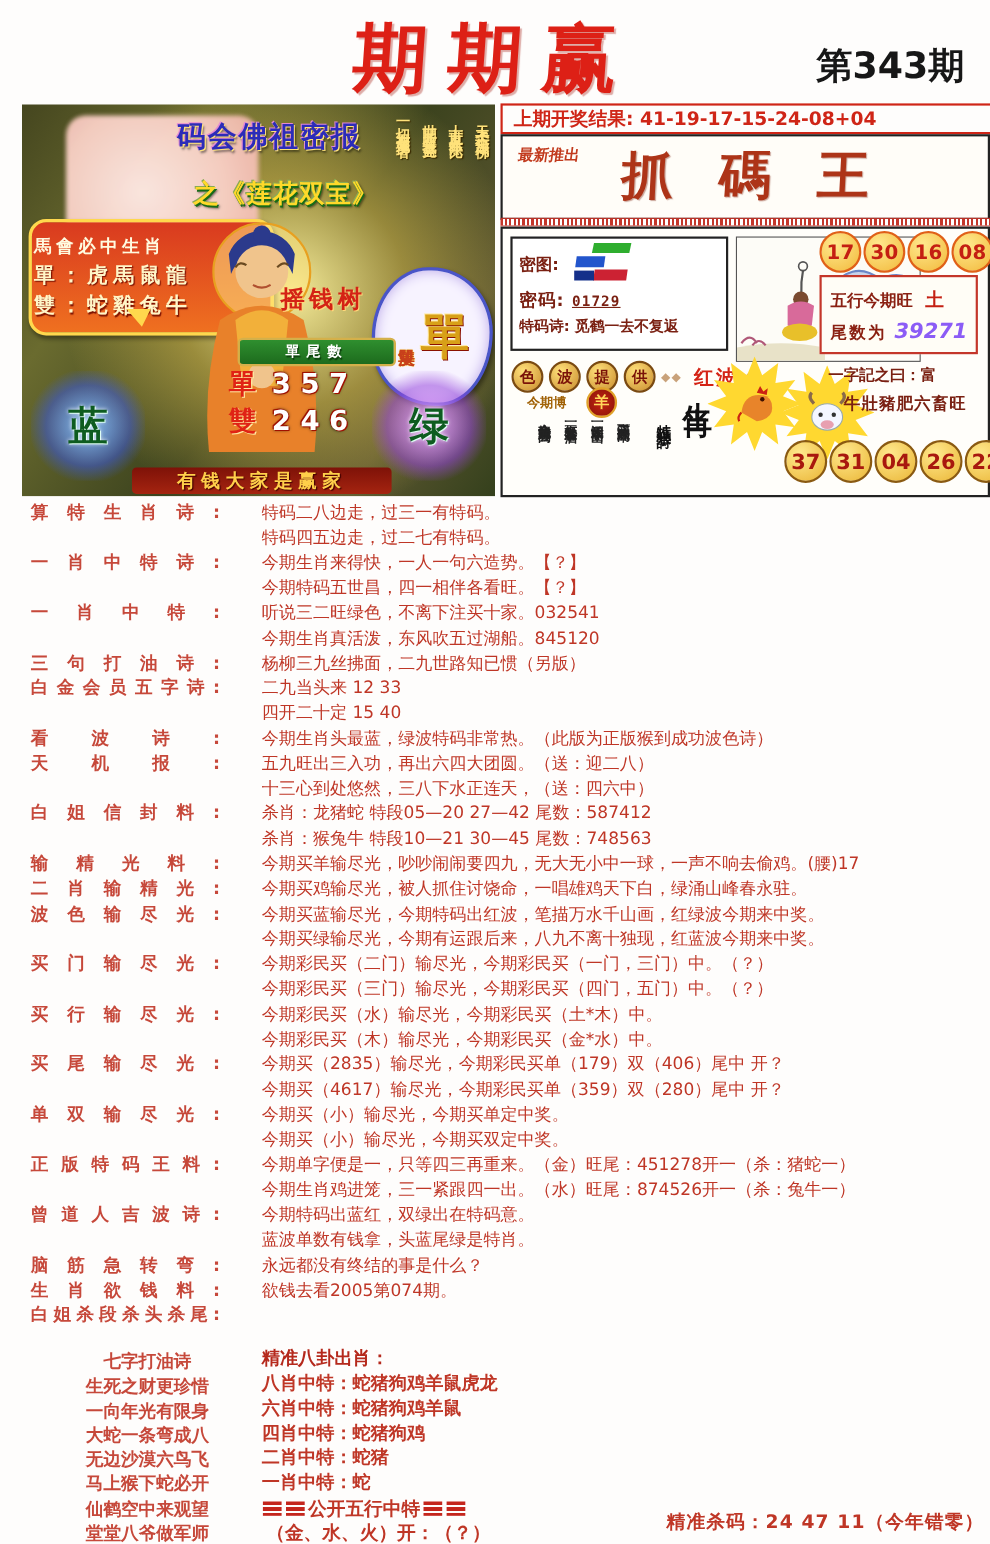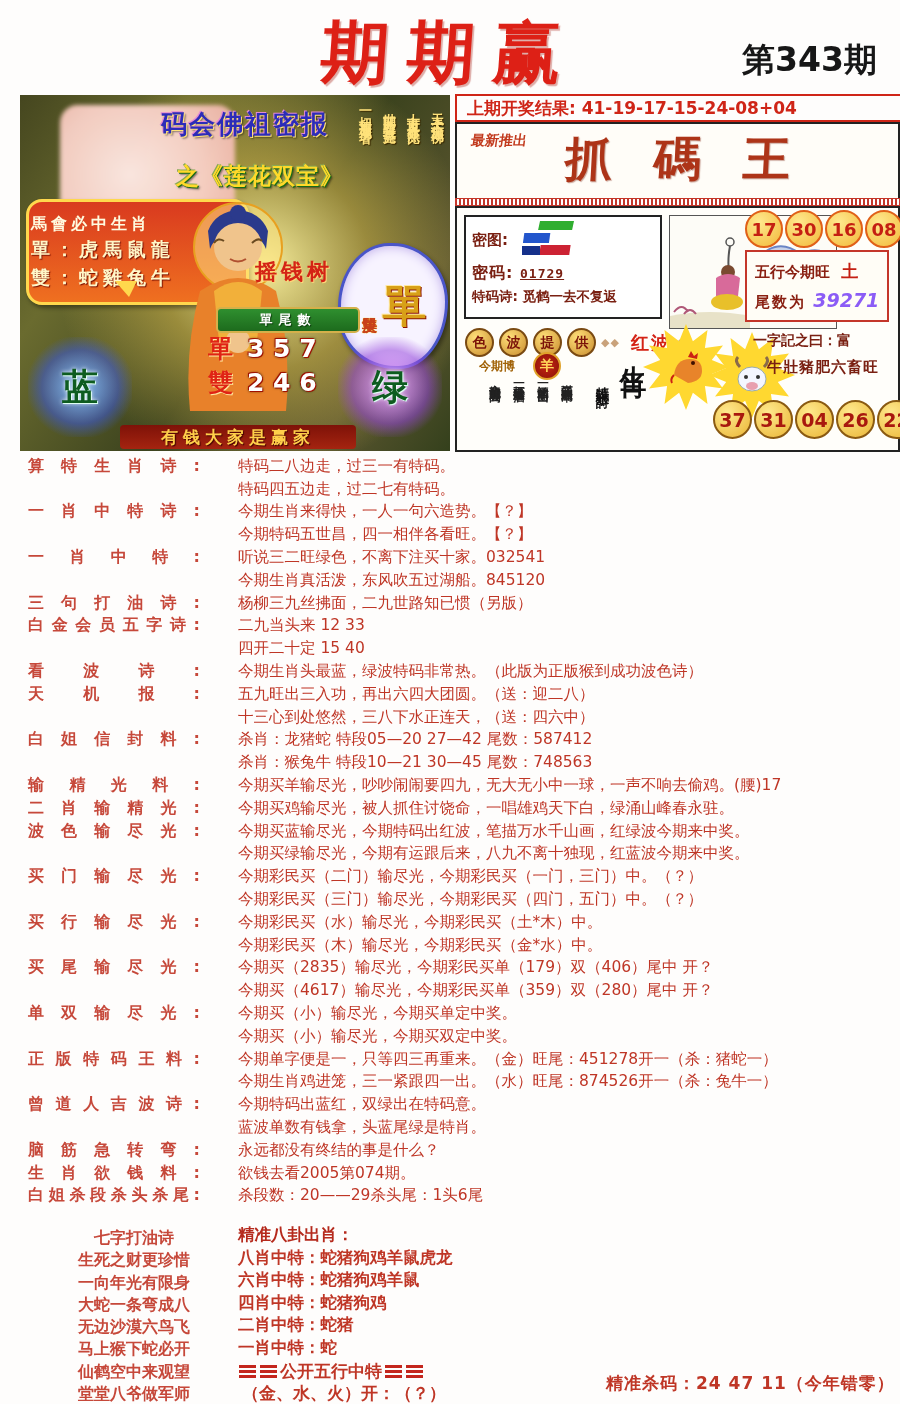--- a/index.html
+++ b/index.html
@@ -463,21 +463,20 @@
         <span class="txt">永远都没有终结的事是什么？</span>
       </div>
 
       <div class="row">
         <span class="lab">生肖欲钱料:</span>
         <span class="txt">欲钱去看2005第074期。</span>
       </div>
 
       <div class="row">
         <span class="lab">白姐杀段杀头杀尾:</span>
-        <span class="txt">杀段数：20——29杀头尾：1头6尾</span>
       </div>
     </div>
 
   <div class="abs bl-poem">
 
   <div>七字打油诗</div>
       <div>生死之财更珍惜</div>
       <div>一向年光有限身</div>
       <div>大蛇一条弯成八</div>
       <div>无边沙漠六鸟飞</div>

